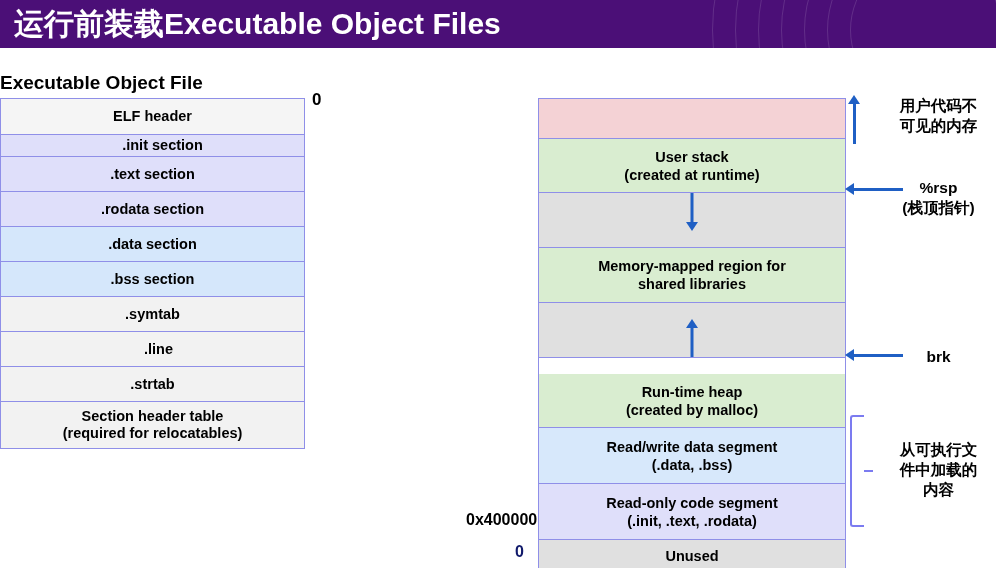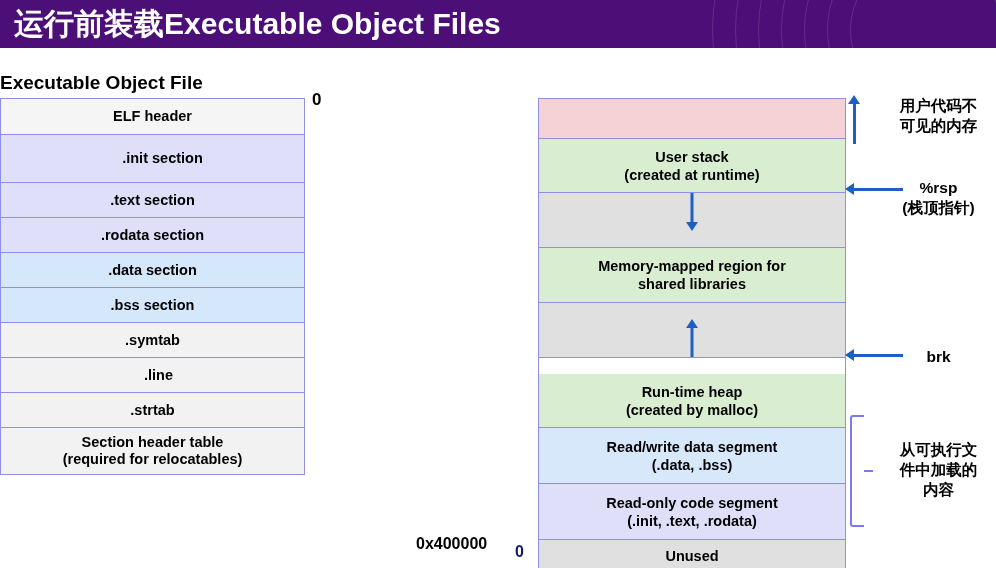--- a/index.html
+++ b/index.html
@@ -42,21 +42,21 @@
   .obj-row{
     border-bottom:1px solid #8f8fe8;
     display:flex;align-items:center;justify-content:center;
     text-align:center;font-size:14.5px;font-weight:bold;color:#000;
     box-sizing:border-box;
   }
   .obj-row span{display:block;line-height:17px;width:100%;}
   
   .addr{position:absolute;font-size:17px;font-weight:bold;color:#000;}
   #addr-zero-top{left:312px;top:90px;}
-  #addr-400000{left:416px;top:511px;font-size:16px;margin-top:24px;}
+  #addr-400000{left:466px;top:511px;font-size:16px;}
   #addr-zero-bottom{left:515px;top:543px;font-size:16px;color:#111a6b;}
   
   #mem-diagram{
     position:absolute;left:538px;top:98px;width:306px;
     border:1px solid #8f8fe8;box-sizing:content-box;
   }
   .mem-block{
     border-bottom:1px solid #8f8fe8;
     display:flex;align-items:center;justify-content:center;
     text-align:center;font-size:14.5px;font-weight:bold;color:#000;
@@ -111,21 +111,21 @@
   </div>
   <div id="title-text">运行前装载Executable Object Files</div>
 </div>
 
 <div id="left-panel">
   <div id="left-title">Executable Object File</div>
   <div id="obj-table">
       <div class="obj-row" style="background: rgb(245, 245, 245); height: 36px;">
         <span>ELF header</span>
       </div>
-      <div class="obj-row" style="background: rgb(223, 223, 250); height: 48px; padding-left: 20px;">
+      <div class="obj-row" style="background: rgb(223, 223, 250); height: 22px; padding-left: 20px;">
         <span>.init section</span>
       </div>
       <div class="obj-row" style="background: rgb(223, 223, 250); height: 35px;">
         <span>.text section</span>
       </div>
       <div class="obj-row" style="background: rgb(223, 223, 250); height: 35px;">
         <span>.rodata section</span>
       </div>
       <div class="obj-row" style="background: rgb(213, 231, 251); height: 35px;">
         <span>.data section</span>

